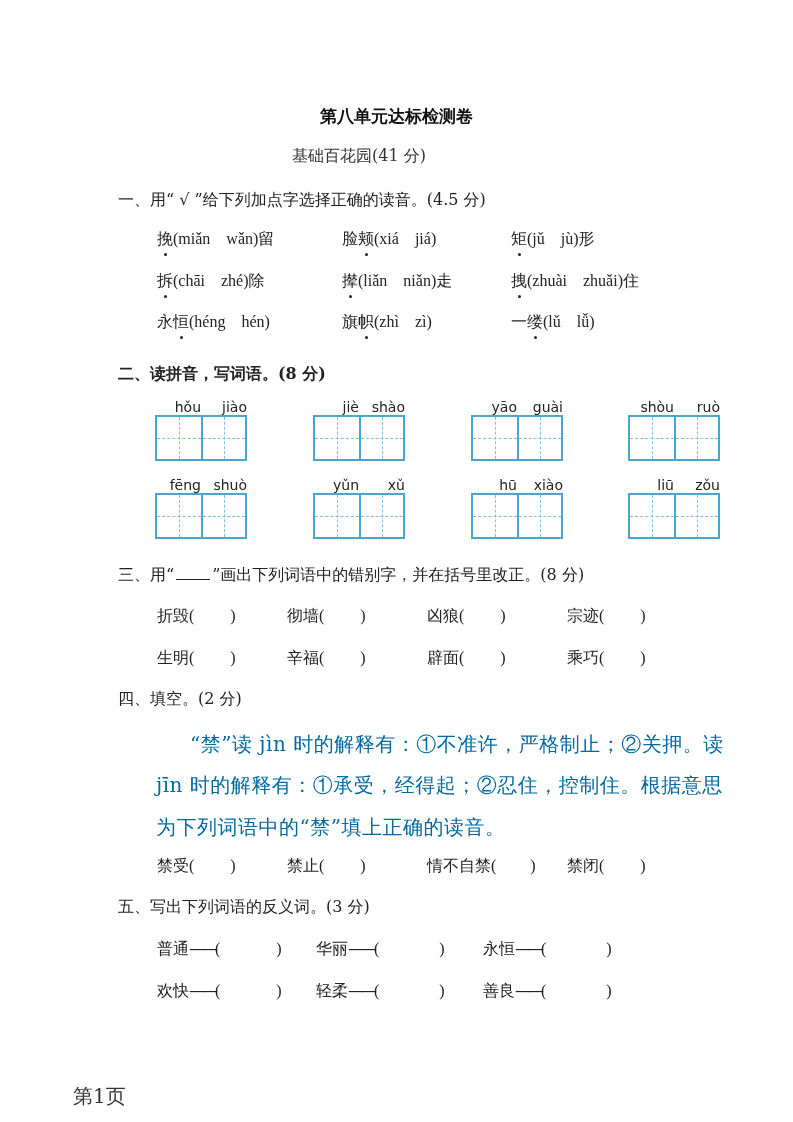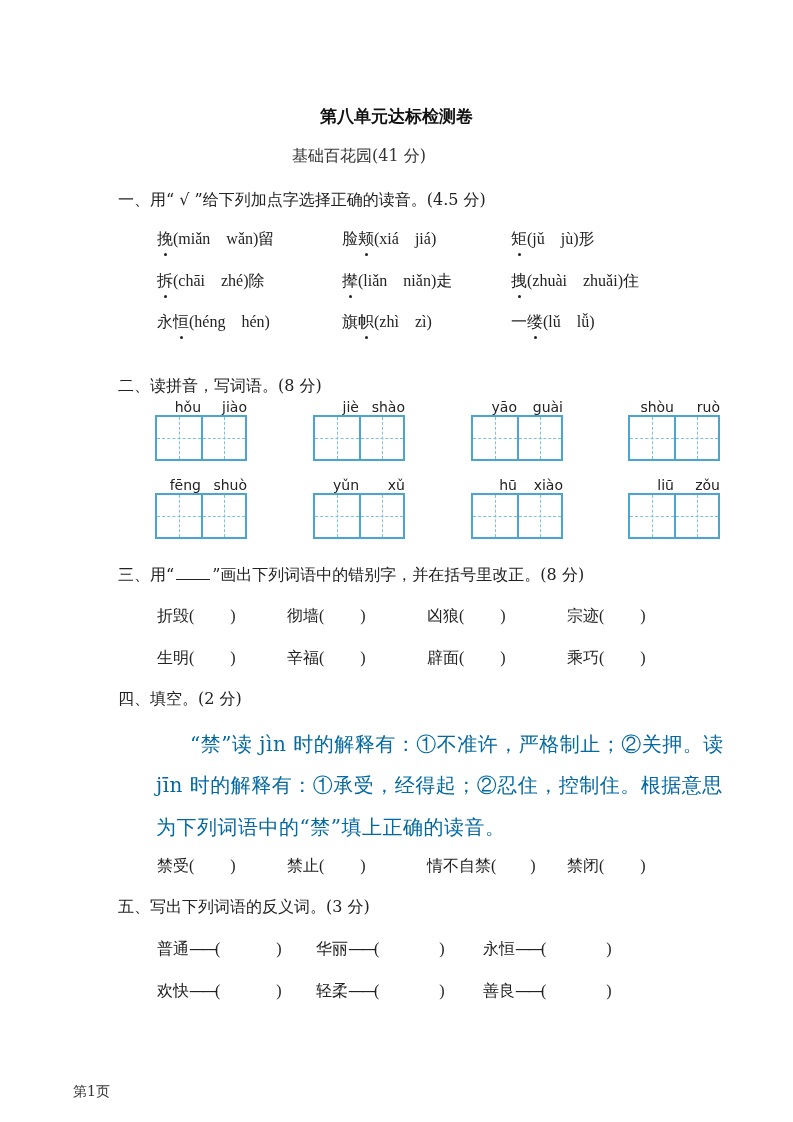--- a/index.html
+++ b/index.html
@@ -58,21 +58,21 @@
     }
     .cell::after {
       content: ""; position: absolute; top: 50%; left: 0; right: 0;
       border-top: 1px dashed #7cc1de;
     }
     .underline-blank {
       display: inline-block; width: 34px; border-bottom: 1.5px solid #222;
       height: 14px; vertical-align: baseline; margin: 0 2px;
     }
     .para { font-size: 20px; color: #0369a1; letter-spacing: 0.5px; }
-    .footer { left: 73px; top: 1083px; font-size: 14px; color: #333; }
+    .footer { left: 73px; top: 1083px; font-size: 20px; color: #333; }
   </style>
 </head>
 <body>
 
 <div class="abs title">第八单元达标检测卷</div>
 <div class="abs subtitle">基础百花园(41 分)</div>
 
 <div class="abs q" style="top:190px;">一、用“ √ ”给下列加点字选择正确的读音。(4.5 分)</div>
 
 <div id="q1-items">
@@ -80,21 +80,21 @@
     <div class="abs item" style="left: 342px; top: 229px;"><span>脸</span><span class="dot">颊</span><span class="paren">(</span><span class="py-opt">xiá</span><span class="gap"></span><span class="py-opt">jiá</span><span class="paren">)</span></div>
     <div class="abs item" style="left: 511px; top: 229px;"><span class="dot">矩</span><span class="paren">(</span><span class="py-opt">jǔ</span><span class="gap"></span><span class="py-opt">jù</span><span class="paren">)</span><span>形</span></div>
     <div class="abs item" style="left: 157px; top: 271px;"><span class="dot">拆</span><span class="paren">(</span><span class="py-opt">chāi</span><span class="gap"></span><span class="py-opt">zhé</span><span class="paren">)</span><span>除</span></div>
     <div class="abs item" style="left: 342px; top: 271px;"><span class="dot">撵</span><span class="paren">(</span><span class="py-opt">liǎn</span><span class="gap"></span><span class="py-opt">niǎn</span><span class="paren">)</span><span>走</span></div>
     <div class="abs item" style="left: 511px; top: 271px;"><span class="dot">拽</span><span class="paren">(</span><span class="py-opt">zhuài</span><span class="gap"></span><span class="py-opt">zhuǎi</span><span class="paren">)</span><span>住</span></div>
     <div class="abs item" style="left: 157px; top: 312px;"><span>永</span><span class="dot">恒</span><span class="paren">(</span><span class="py-opt">héng</span><span class="gap"></span><span class="py-opt">hén</span><span class="paren">)</span></div>
     <div class="abs item" style="left: 342px; top: 312px;"><span>旗</span><span class="dot">帜</span><span class="paren">(</span><span class="py-opt">zhì</span><span class="gap"></span><span class="py-opt">zì</span><span class="paren">)</span></div>
     <div class="abs item" style="left: 511px; top: 312px;"><span>一</span><span class="dot">缕</span><span class="paren">(</span><span class="py-opt">lǔ</span><span class="gap"></span><span class="py-opt">lǚ</span><span class="paren">)</span></div>
   </div>
 
-<div class="abs q" style="top:376px;">二、读拼音，写词语。(8 分)</div>
+<div class="abs q" style="top:364px;font-weight:bold;">二、读拼音，写词语。(8 分)</div>
 <div id="q2-grids">
     <div class="grid-group" style="left: 155px; top: 395px; height: 68px;">
       <div class="grid-pinyin">
         <span class="s0">hǒu</span>
         <span class="s1">jiào</span>
       </div>
       <div class="grid">
         <div class="cell"></div>
         <div class="cell"></div>
       </div>

